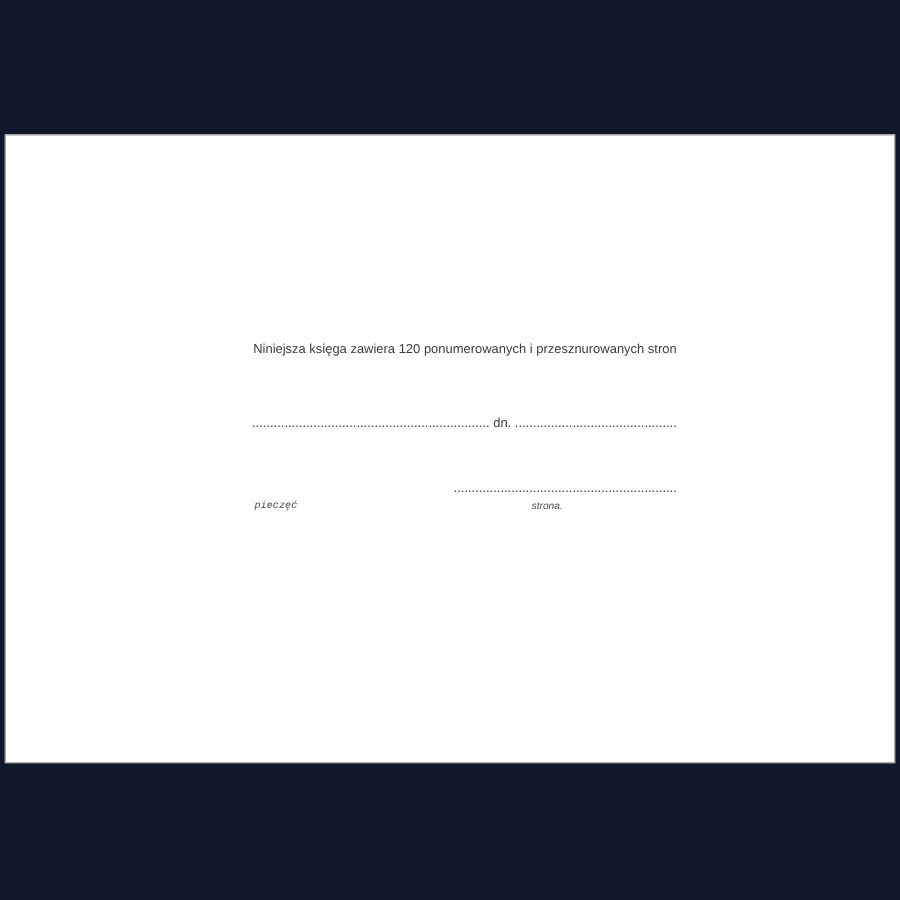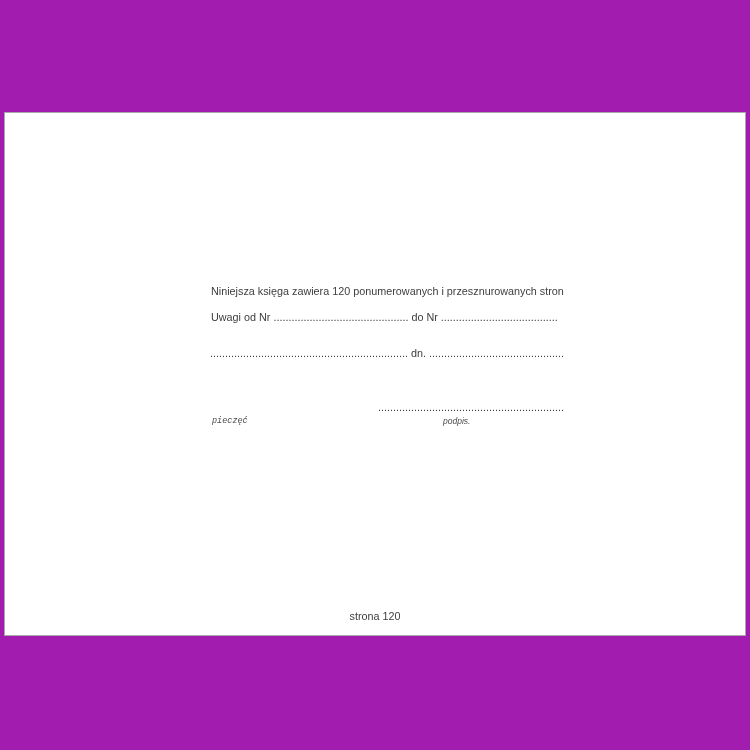--- a/index.html
+++ b/index.html
@@ -7,21 +7,21 @@
     padding: 0;
     background: #ffffff;
     width: 750px;
     height: 750px;
     font-family: "Liberation Sans", sans-serif;
   }
   .canvas {
     position: relative;
     width: 750px;
     height: 750px;
-    background: #a21caf;
+    background: #0f172a;
     overflow: hidden;
   }
   .sheet {
     position: absolute;
     left: 4px;
     top: 112px;
     width: 742px;
     height: 524px;
     box-sizing: border-box;
     border: 1px solid #a9a9a9;
@@ -63,35 +63,28 @@
   }
 </style>
 </head>
 <body>
 
 <div class="canvas">
   <div class="sheet">
 
     <div class="txt line1">Niniejsza księga zawiera 120 ponumerowanych i przesznurowanych stron</div>
 
-    <div class="txt line2">
-      <span>Uwagi od Nr</span>
-      <span>.............................................</span>
-      <span>do Nr</span>
-      <span>.......................................</span>
-    </div>
 
     <div class="txt line3">
       <span>..................................................................</span>
       <span>dn.</span>
       <span>.............................................</span>
     </div>
 
     <div class="txt sig-dots">..............................................................</div>
 
-    <div class="txt sig-label">podpis.</div>
+    <div class="txt sig-label">strona.</div>
 
     <div class="txt stamp-label">pieczęć</div>
 
-    <div class="txt footer">strona 120</div>
 
   </div>
 </div>
 
 </body></html>

